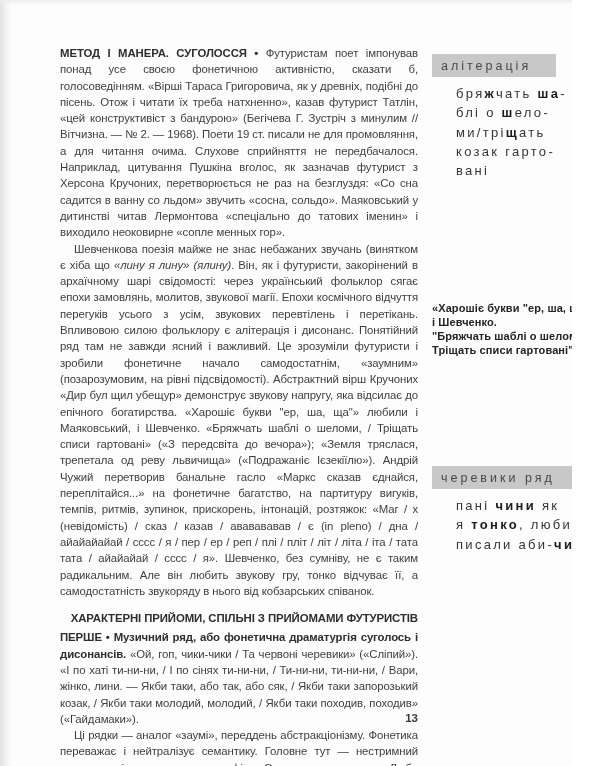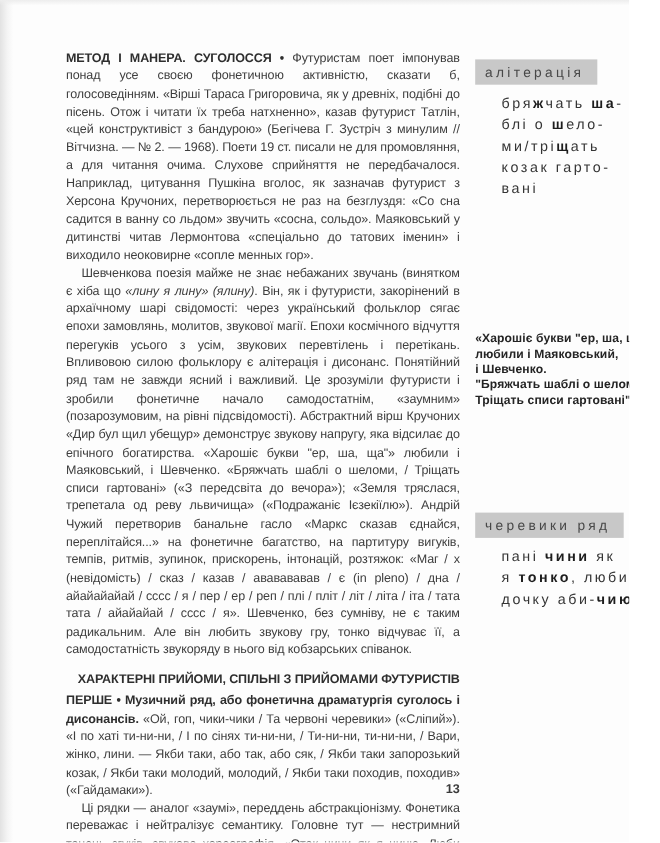--- a/index.html
+++ b/index.html
@@ -29,21 +29,21 @@
     font-weight:bold;text-align:right;margin:11px 0 3px 0;color:#2e2e2e;
   }
   
   .sidebar{position:absolute;left:432px;top:0;width:160px;height:100%;}
   .sb-block{position:absolute;left:0;}
   .sb-i0{top:54px;}
   .sb-i1{top:301px;}
   .sb-i2{top:466px;}
   .term-label{
     display:inline-block;background:#c8c8c8;color:#484848;
-    font-size:12.5px;letter-spacing:3px;padding:5px 12px 4px 9px;margin:0 0 7px 0;
+    font-size:12.5px;letter-spacing:3px;padding:5px 25px 4px 9px;margin:0 0 7px 0;
     white-space:nowrap;
   }
   .term-def{
     font-size:13px;line-height:19.3px;letter-spacing:2.3px;color:#353535;margin-left:24px;
   }
   .def-line{white-space:nowrap;}
   .term-def .b{color:#1d1d1d;}
   .sb-quote{
     font-size:11px;font-weight:bold;line-height:14px;color:#242424;letter-spacing:0.1px;
   }
@@ -72,26 +72,25 @@
   <div class="sidebar" id="sidebar">
       <div class="sb-block sb-i0 sb-term"><div class="term-label">алітерація</div><div class="term-def">
           <div class="def-line"><span>бря</span><span class="b">ж</span><span>чать </span><span class="b">ша</span><span>-</span></div>
           <div class="def-line"><span>блі о </span><span class="b">ш</span><span>ело-</span></div>
           <div class="def-line"><span>ми/трі</span><span class="b">щ</span><span>ать</span></div>
           <div class="def-line"><span>козак гарто-</span></div>
           <div class="def-line"><span>вані</span></div>
         </div></div>
       <div class="sb-block sb-i1 sb-quote">
         <div class="q-line">«Харошіє букви "ер, ша, ща"</div>
-        <div class="q-line">любили і Маяковський,</div>
         <div class="q-line">і Шевченко.</div>
         <div class="q-line">"Бряжчать шаблі о шеломи, /</div>
         <div class="q-line">Тріщать списи гартовані"»</div>
       </div>
       <div class="sb-block sb-i2 sb-term"><div class="term-label">черевики ряд</div><div class="term-def">
           <div class="def-line"><span>пані </span><span class="b">чини</span><span> як</span></div>
           <div class="def-line"><span>я </span><span class="b">тонко</span><span>, люби</span></div>
-          <div class="def-line"><span>дочку аби-</span><span class="b">чию</span></div>
+          <div class="def-line"><span>писали аби-</span><span class="b">чию</span></div>
         </div></div>
     </div>
 
   <div class="page-number">13</div>
 </div>
 
 </body></html>

